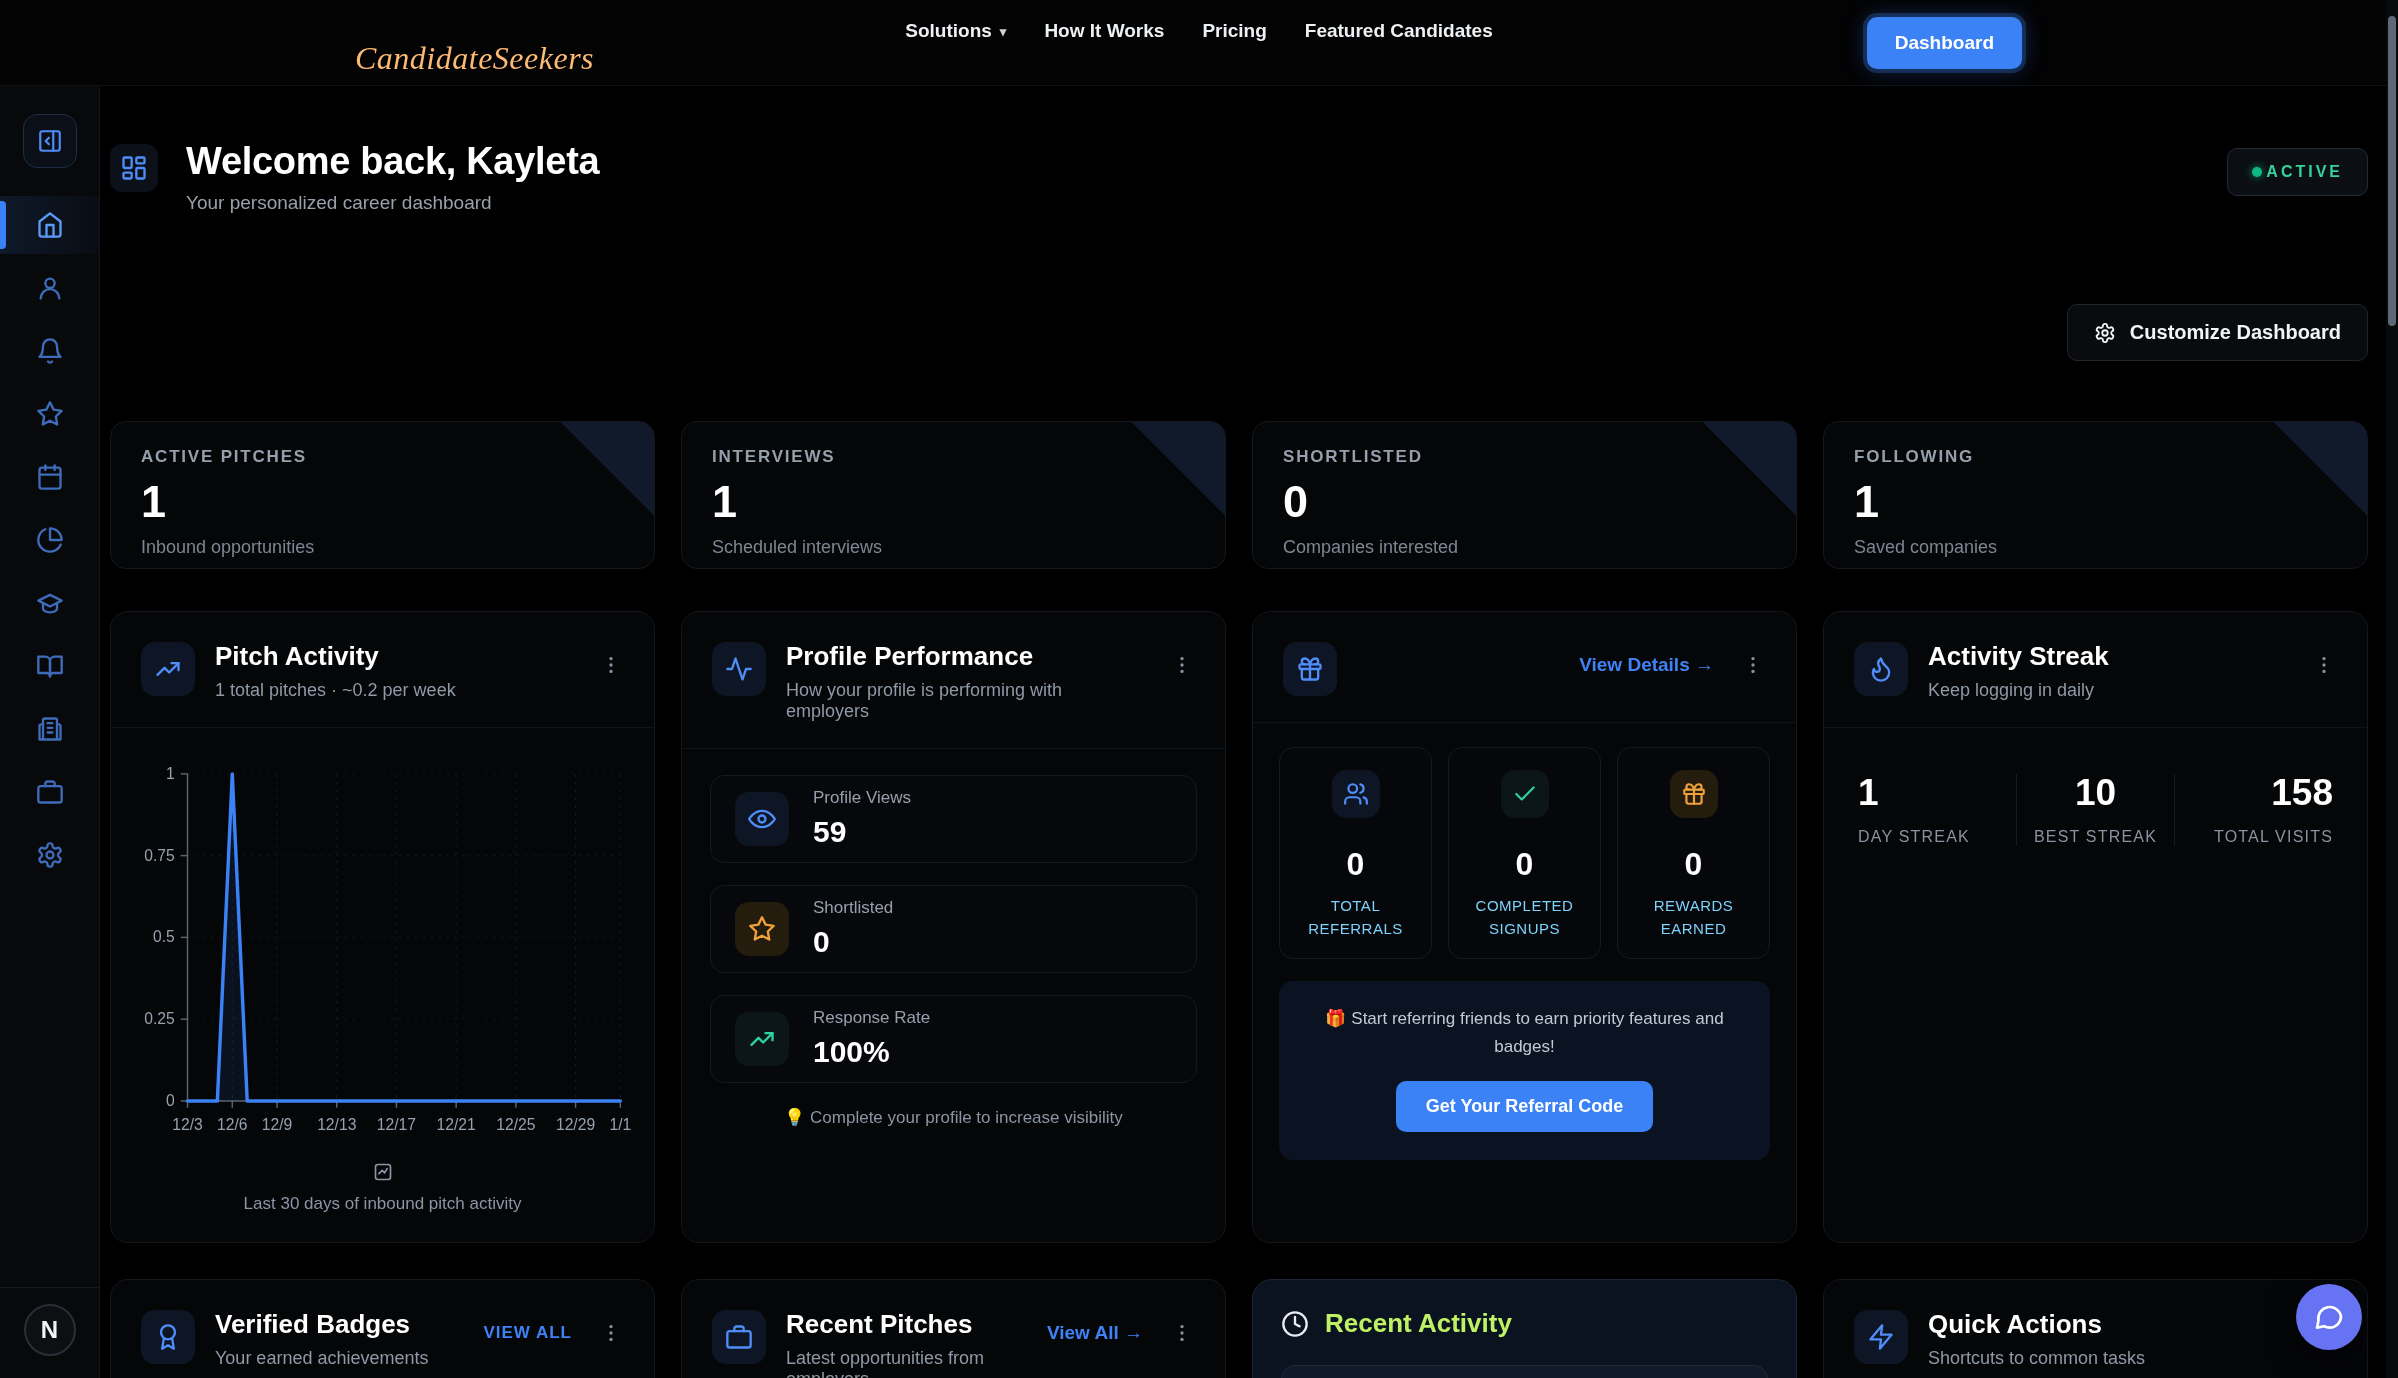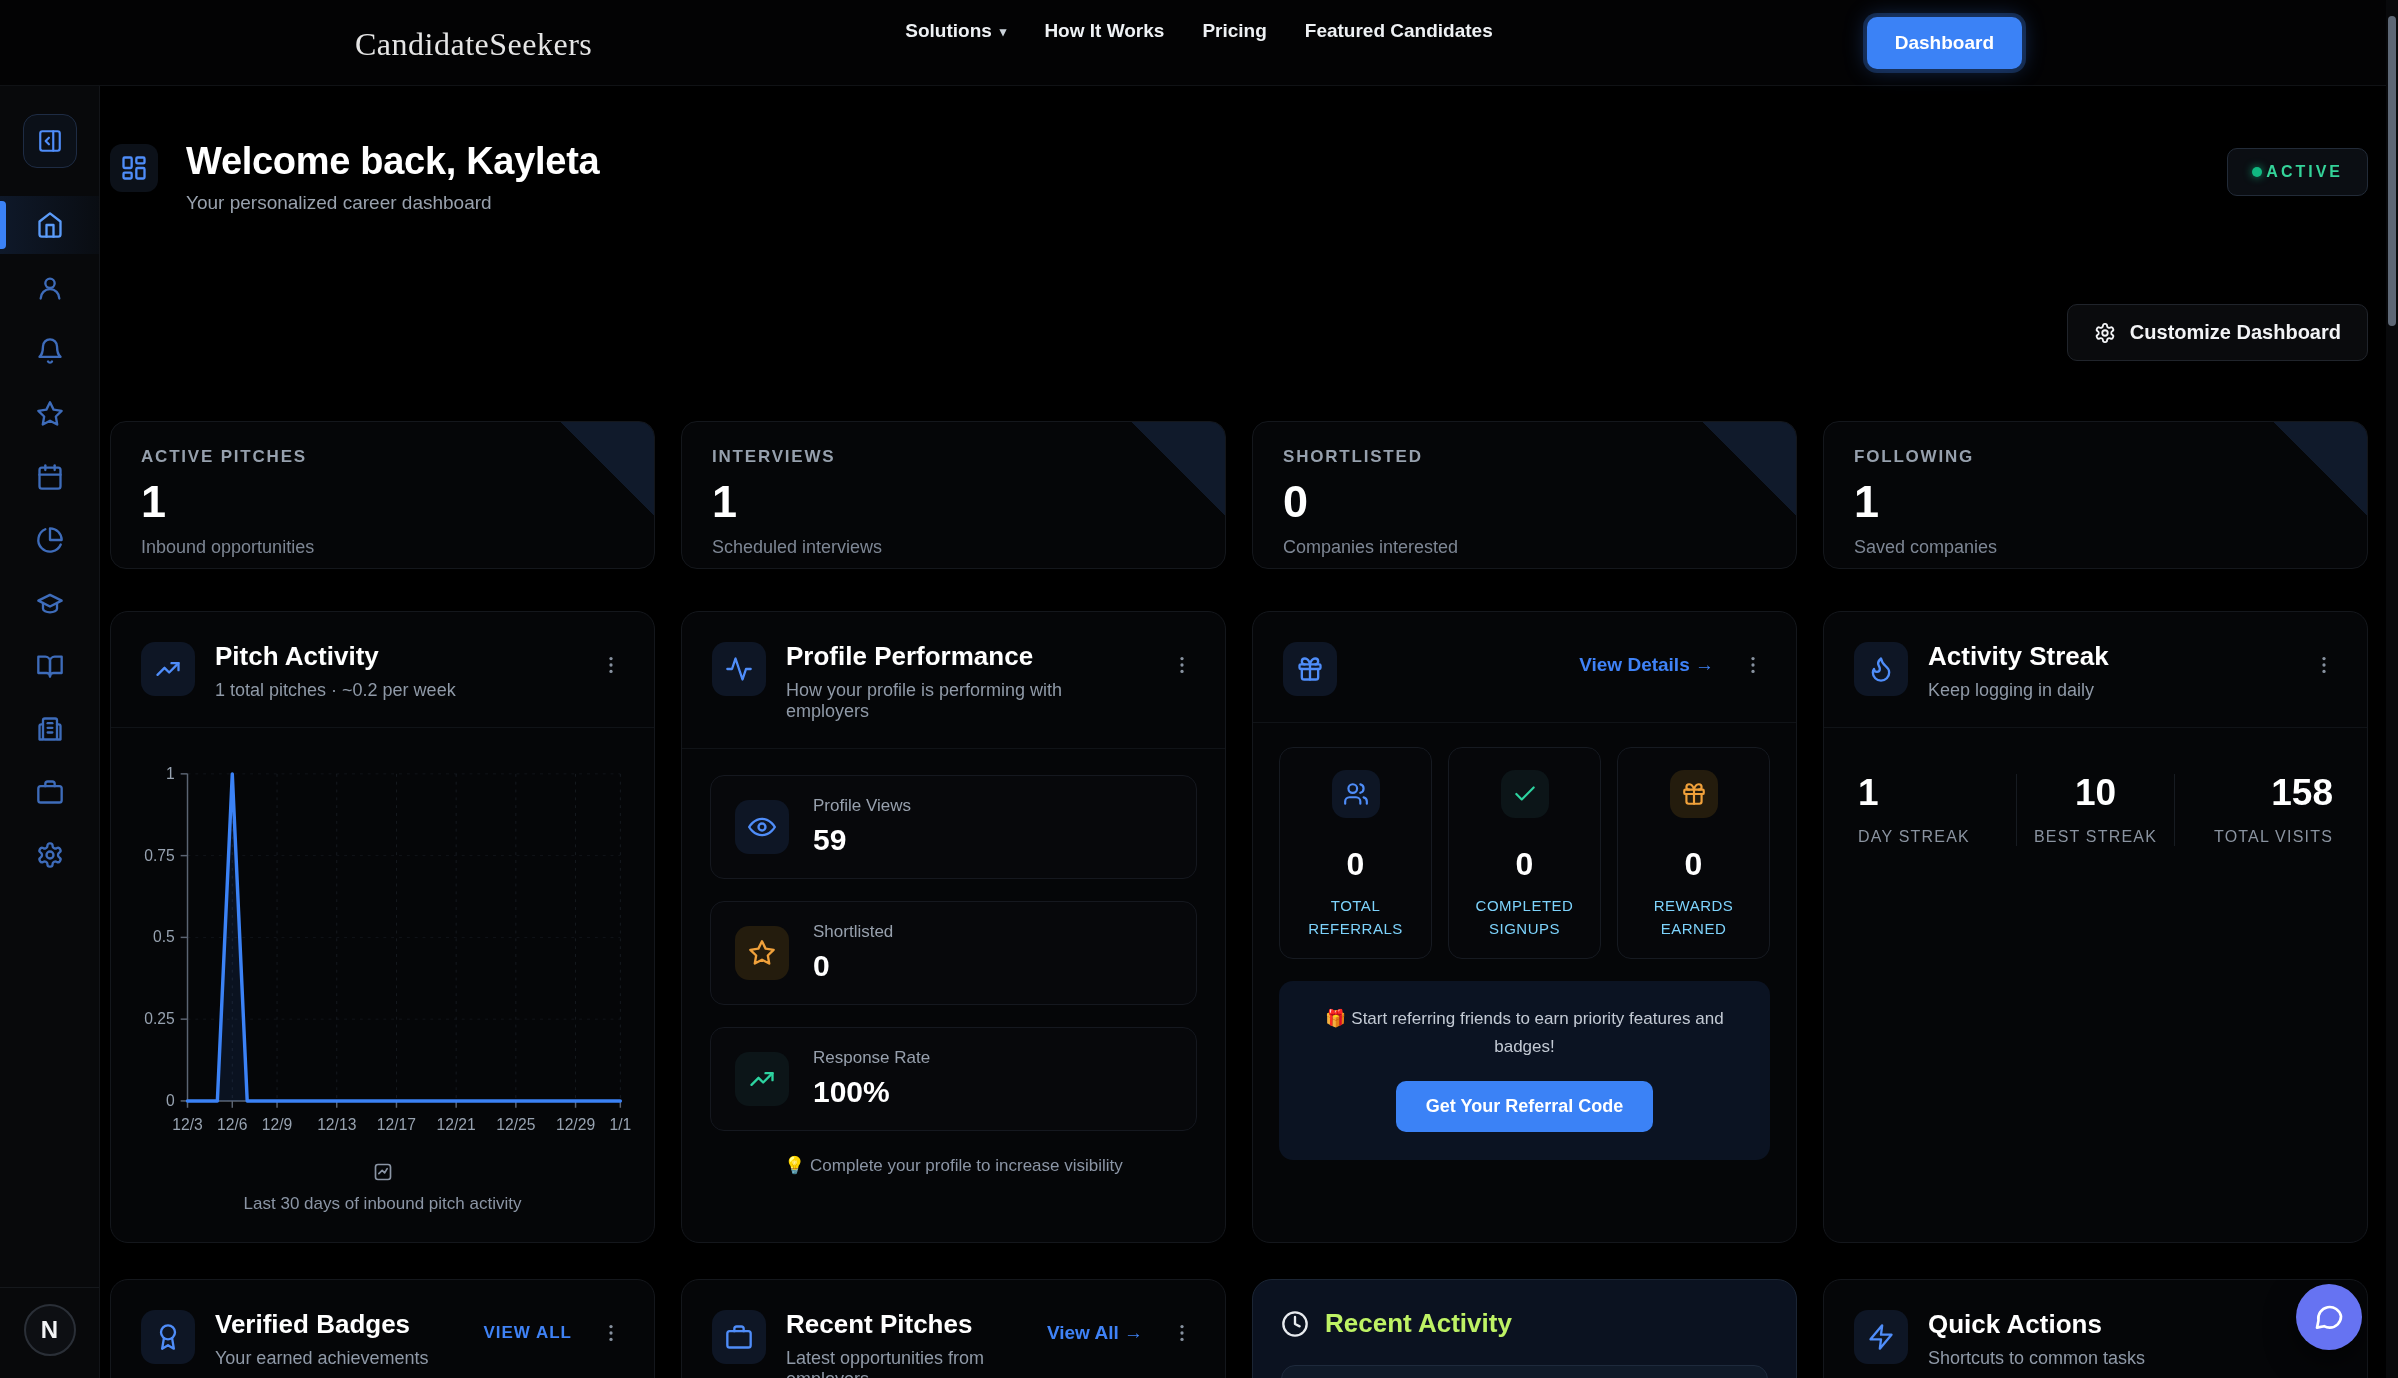--- a/index.html
+++ b/index.html
@@ -1,21 +1,21 @@
 <!DOCTYPE html>
 <html><head>
 <meta charset="utf-8">
 <style>
   * { margin:0; padding:0; box-sizing:border-box; }
   html,body { width:2398px; height:1378px; overflow:hidden; background:#000; font-family:"Liberation Sans",sans-serif; color:#e5e7eb; }
   svg { display:block; }
 
   
   .navbar { position:fixed; top:0; left:0; width:2398px; height:86px; background:#030304; border-bottom:1px solid #101215; z-index:30; }
-  .logo { position:absolute; left:355px; top:26px; font-family:"Liberation Serif",serif; font-size:32px; color:#e5e5e5; letter-spacing:.5px; }
+  .logo { position:absolute; left:355px; top:40px; font-family:"Liberation Serif",serif; font-size:32px; color:#fdba74; letter-spacing:.5px;font-style:italic; }
   .nav-links { position:absolute; left:50%; top:0; transform:translateX(-50%); height:62px; display:flex; align-items:center; gap:38px; }
   .nav-link { font-size:19px; font-weight:600; color:#eef1f4; cursor:pointer; display:flex; align-items:center; gap:8px; white-space:nowrap; }
   .caret { font-size:13px; color:#cbd2da; }
   .dash-btn { position:absolute; right:376px; top:17px; height:52px; padding:0 28px; background:#3b82f6; color:#fff; font-size:19px; font-weight:700; border:none; border-radius:10px; cursor:pointer; box-shadow:0 0 0 4px rgba(59,130,246,.25), 0 0 22px rgba(59,130,246,.35); font-family:inherit; }
 
   
   .sidebar { position:fixed; left:0; top:0; width:100px; height:1378px; background:#08090b; border-right:1px solid #131519; z-index:20; padding-top:100px; }
   .sb-toggle { width:54px; height:54px; margin:14px auto 28px; background:#0b1018; border:1px solid #1e2c44; border-radius:14px; display:flex; align-items:center; justify-content:center; color:#4f8df9; cursor:pointer; }
   .sb-items { display:flex; flex-direction:column; }
   .sb-item { position:relative; height:58px; margin-bottom:5px; display:flex; align-items:center; justify-content:center; color:#3e6cba; cursor:pointer; }
@@ -59,21 +59,21 @@
   .wlink.caps { font-size:17px; letter-spacing:1px; }
   .wdivider { height:1px; background:#101317; }
 
   
   .chart-wrap { padding:28px 18px 0 6px; }
   .chart-wrap svg text { font-family:"Liberation Sans",sans-serif; }
   .pitch-footer { margin-top:auto; padding:0 30px 28px; display:flex; align-items:center; gap:12px; font-size:17px; color:#8b95a5;flex-direction:column; }
 
   
   .pp-body { padding:26px 28px 0; display:flex; flex-direction:column; gap:22px; }
-  .pp-row { display:flex; align-items:center; gap:24px; background:#07080b; border:1px solid #15181f; border-radius:14px; padding:24px; height:104px; }
+  .pp-row { display:flex; align-items:center; gap:24px; background:#07080b; border:1px solid #15181f; border-radius:14px; padding:24px; height:88px; }
   .pp-label { font-size:17px; color:#97a0ad; }
   .pp-value { font-size:30px; font-weight:700; color:#fff; margin-top:7px; }
   .pp-footer { text-align:center; font-size:17px; color:#8b95a5; padding:24px 0 26px; }
 
   
   .ref-body { padding:24px 26px 0; }
   .ref-grid { display:grid; grid-template-columns:repeat(3,1fr); gap:16px; }
   .ref-cell { background:#06070a; border:1px solid #161a21; border-radius:14px; padding:22px 8px; text-align:center; height:212px; }
   .ref-cell .icon-sq { width:48px; height:48px; margin:0 auto; }
   .ref-value { font-size:32px; font-weight:700; color:#fff; margin-top:28px; }

